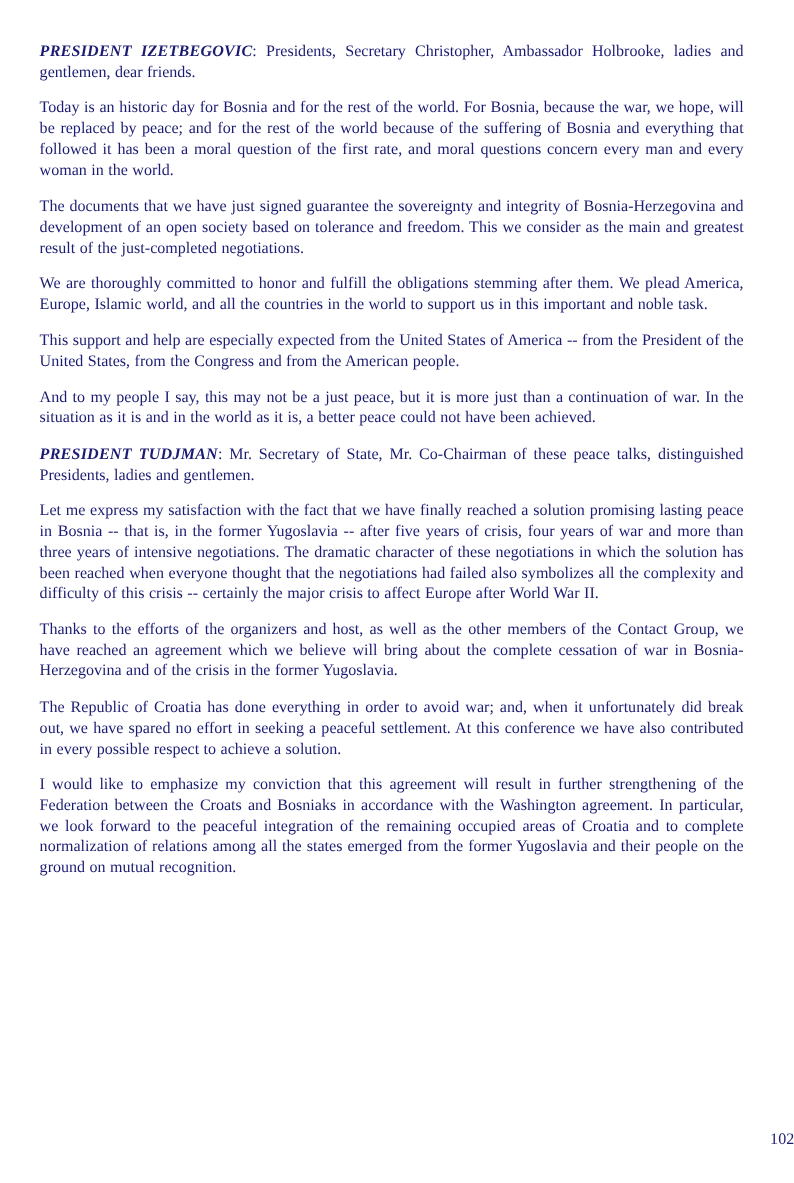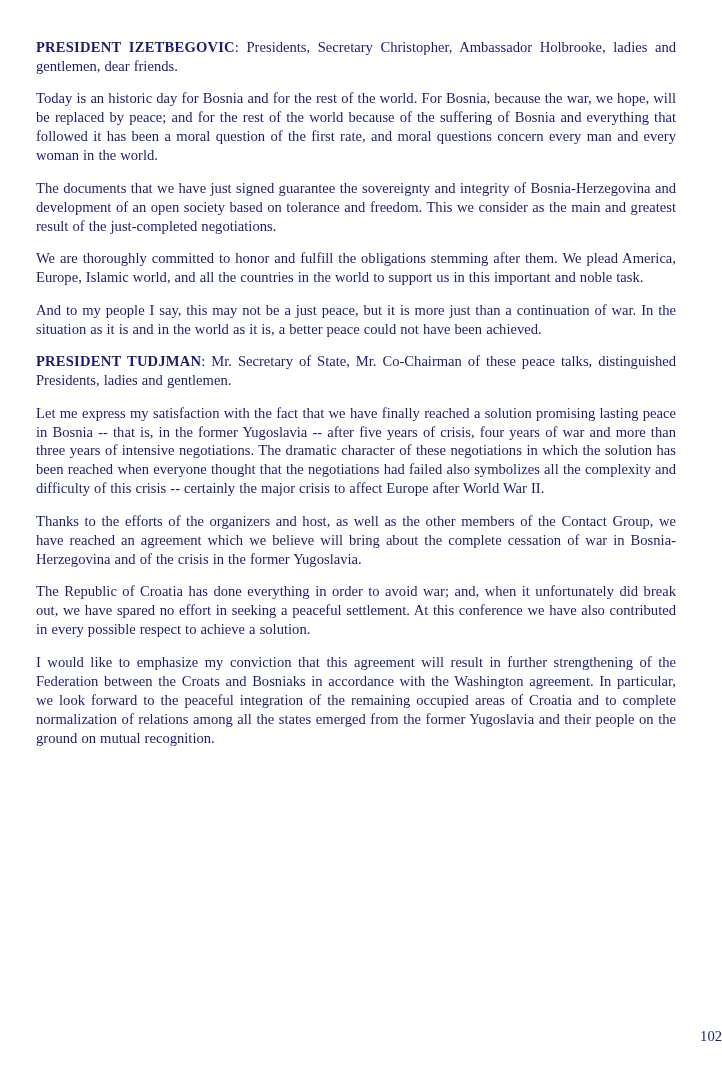--- a/index.html
+++ b/index.html
@@ -31,20 +31,21 @@
     text-align: justify;
     color: #1b1b72;
     word-spacing: 0.4px;
   }
   p.para:last-of-type {
     margin-bottom: 0;
   }
   .speaker {
     font-weight: bold;
     letter-spacing: 0.2px;
+    font-style: italic;
   }
   .speaker-sep {
     font-weight: normal;
   }
   .page-number {
     position: absolute;
     left: 0;
     right: 0;
     top: 1028px;
     text-align: right;
@@ -59,20 +60,21 @@
   <div class="doc-body">
 
     <p class="para"><span class="speaker">PRESIDENT  IZETBEGOVIC</span><span class="speaker-sep">:</span><span>  Presidents, Secretary Christopher, Ambassador Holbrooke, ladies and gentlemen, dear friends.</span></p>
 
     <p class="para"><span>Today  is an historic day for Bosnia and for the rest of the world. For Bosnia, because the war, we  hope,  will  be  replaced by peace; and for the rest of the world because of the suffering of Bosnia  and  everything  that  followed it has been a moral question of the first rate, and moral questions concern every man and every woman in the world.</span></p>
 
     <p class="para"><span>The  documents  that  we  have  just signed guarantee the sovereignty and integrity of Bosnia-Herzegovina  and  development  of  an  open society based on tolerance and freedom. This we consider as the main and greatest result of the just-completed negotiations.</span></p>
 
     <p class="para"><span>We  are  thoroughly  committed   to honor and fulfill the obligations stemming after them. We plead  America,  Europe, Islamic world, and all the countries in the world to support us in this important and noble task.</span></p>
 
+    <p class="para"><span>This  support  and  help are especially expected from the United States of America -- from the President of the United States, from the Congress and from the American people.</span></p>
 
 
     <p class="para"><span>And  to my people I say, this may not be a just peace, but it is more just than a continuation of war.  In  the  situation  as  it  is  and  in  the  world  as   it is, a better peace could not have been achieved.</span></p>
 
 
     <p class="para"><span class="speaker">PRESIDENT  TUDJMAN</span><span class="speaker-sep">:</span><span> Mr.  Secretary  of  State, Mr. Co-Chairman of these peace talks, distinguished Presidents, ladies and gentlemen.</span></p>
 
     <p class="para"><span>Let  me express my satisfaction with the fact that we have finally reached a solution promising lasting  peace  in  Bosnia  --  that  is, in the former Yugoslavia -- after five years of crisis, four years  of  war  and  more  than three years of intensive negotiations. The dramatic character of these  negotiations  in  which  the  solution  has   been reached when everyone thought that the negotiations  had  failed  also  symbolizes  all  the  complexity  and  difficulty  of  this crisis -- certainly the major crisis to affect Europe after World War II.</span></p>
 
     <p class="para"><span>Thanks  to  the   efforts of the organizers and host, as well as the other members of the Contact Group,  we  have  reached  an  agreement  which  we  believe  will  bring  about  the complete cessation of war in Bosnia-Herzegovina and of the crisis in the former Yugoslavia.</span></p>

